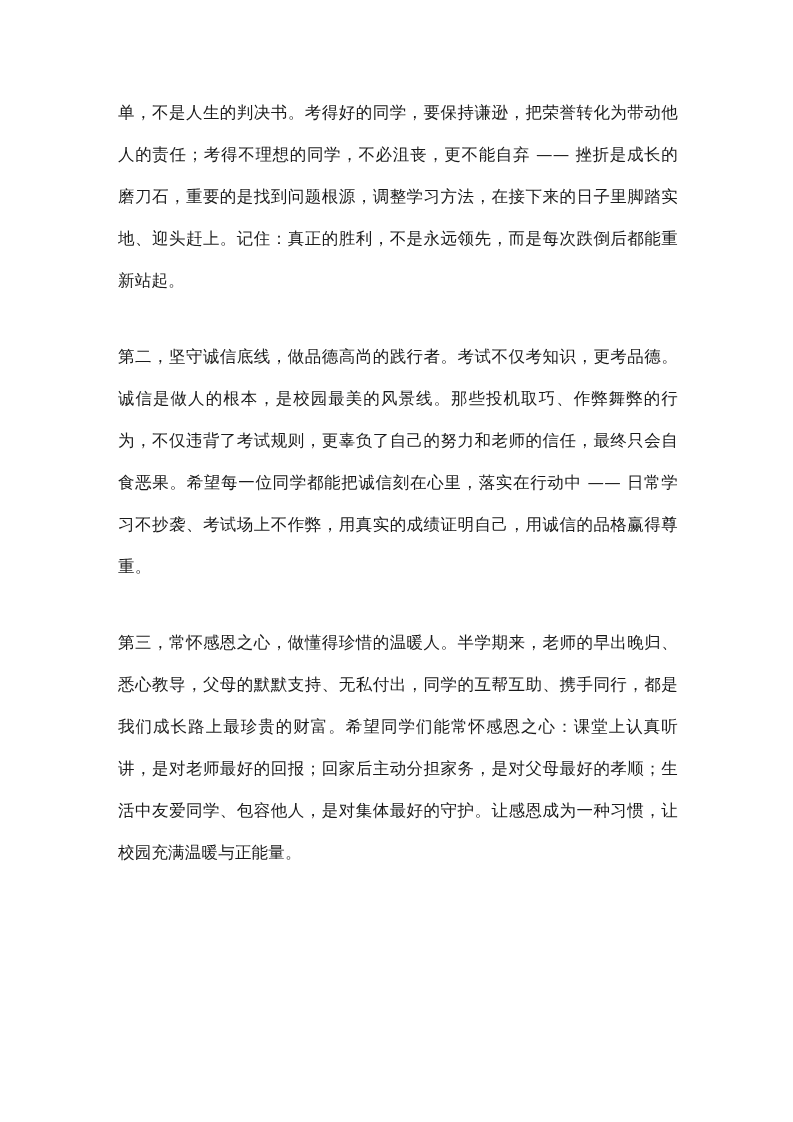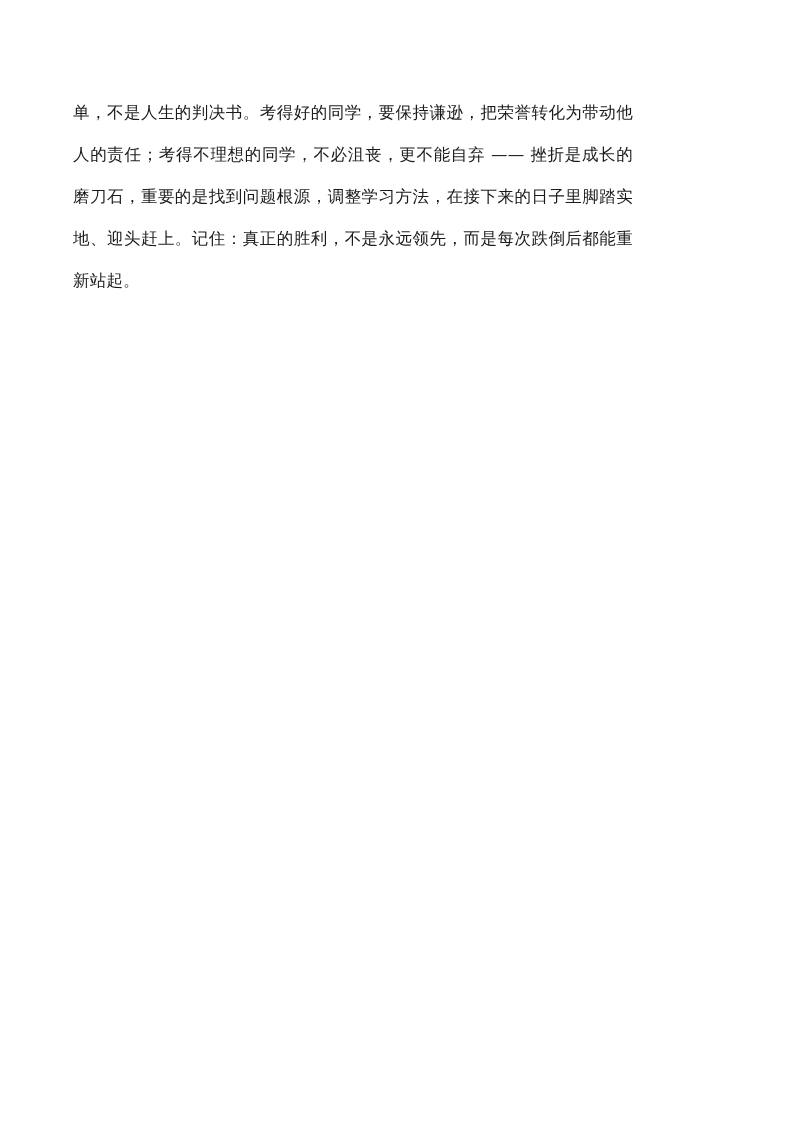--- a/index.html
+++ b/index.html
@@ -12,21 +12,21 @@
     height: 1122px;
     overflow: hidden;
     font-family: "DejaVu Sans", "Liberation Sans", sans-serif;
   }
   .page {
     position: relative;
     width: 793px;
     height: 1122px;
     background: #ffffff;
     box-sizing: border-box;
-    padding: 92px 118px 0 73px;
+    padding: 92px 118px 0 118px;
   }
   .doc-body {
     width: 560px;
   }
   .para {
     margin: 0 0 34px 0;
     font-size: 16.5px;
     line-height: 42px;
     color: #1a1a1a;
     text-align: justify;
@@ -40,14 +40,16 @@
   .para.tail {
     margin-bottom: 0;
   }
 </style>
 </head>
 <body>
 
 <div class="page">
   <div class="doc-body">
     <p class="para">单，不是人生的判决书。考得好的同学，要保持谦逊，把荣誉转化为带动他人的责任；考得不理想的同学，不必沮丧，更不能自弃 —— 挫折是成长的磨刀石，重要的是找到问题根源，调整学习方法，在接下来的日子里脚踏实地、迎头赶上。记住：真正的胜利，不是永远领先，而是每次跌倒后都能重新站起。</p>
+    <p class="para">第二，坚守诚信底线，做品德高尚的践行者。考试不仅考知识，更考品德。诚信是做人的根本，是校园最美的风景线。那些投机取巧、作弊舞弊的行为，不仅违背了考试规则，更辜负了自己的努力和老师的信任，最终只会自食恶果。希望每一位同学都能把诚信刻在心里，落实在行动中 —— 日常学习不抄袭、考试场上不作弊，用真实的成绩证明自己，用诚信的品格赢得尊重。</p>
+    <p class="para">第三，常怀感恩之心，做懂得珍惜的温暖人。半学期来，老师的早出晚归、悉心教导，父母的默默支持、无私付出，同学的互帮互助、携手同行，都是我们成长路上最珍贵的财富。希望同学们能常怀感恩之心：课堂上认真听讲，是对老师最好的回报；回家后主动分担家务，是对父母最好的孝顺；生活中友爱同学、包容他人，是对集体最好的守护。让感恩成为一种习惯，让校园充满温暖与正能量。</p>
   </div>
 </div>
 
 </body></html>

